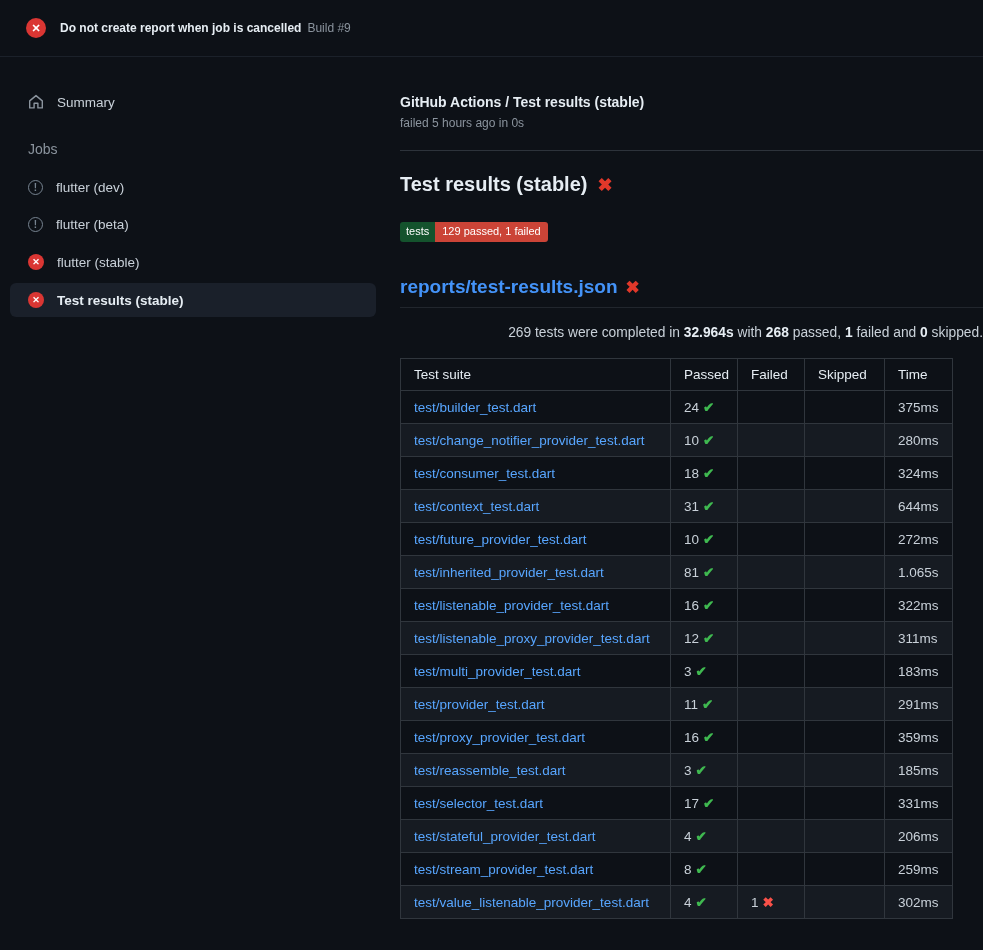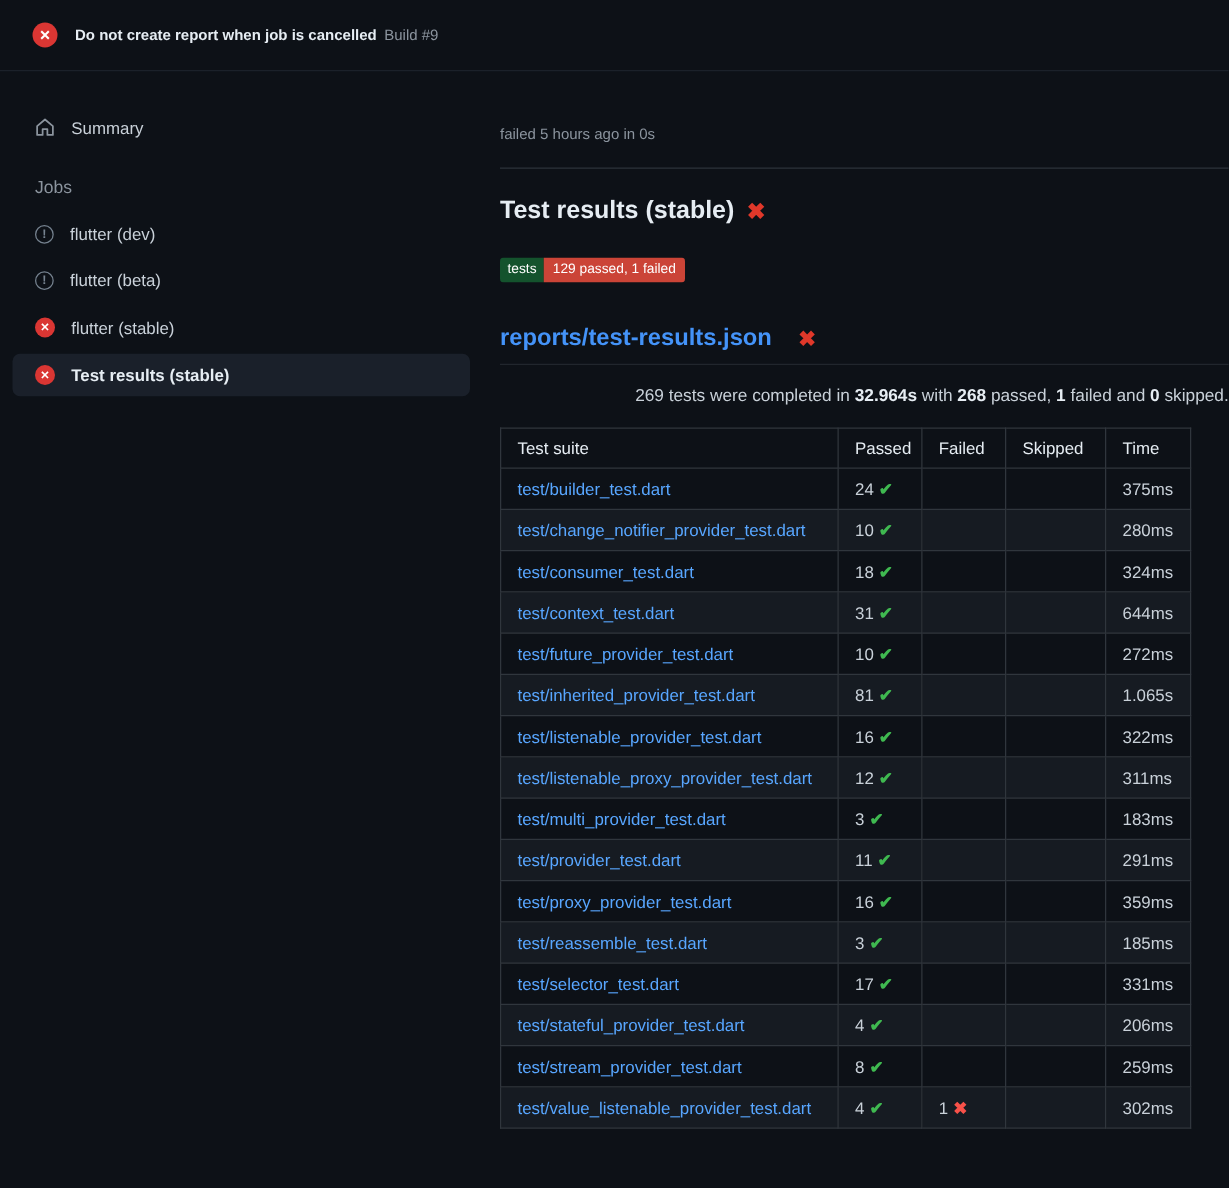--- a/index.html
+++ b/index.html
@@ -138,21 +138,21 @@
 
   
   h3.report-heading {
     margin-top: 34px;
     padding-bottom: 9px;
     border-bottom: 1px solid #21262d;
     font-size: 19px;
     font-weight: 700;
     display: flex;
     align-items: center;
-    gap: 21px;
+    gap: 8px;
   }
   h3.report-heading a {
     color: #4493f8;
     text-decoration: none;
     cursor: pointer;
   }
 
   
   .summary-line { margin-top: 17px; font-size: 13.8px; color: #c9d1d9; text-align: right; }
   .summary-line strong { color: #e6edf3; }
@@ -219,20 +219,21 @@
   </div>
 
   <div class="sidebar-item selected">
     <span class="icon-circle job-icon failed">✕</span>
     <span class="job-label">Test results (stable)</span>
   </div>
 </nav>
   </aside>
 
   <main class="main">
+    <div class="breadcrumb">GitHub Actions / Test results (stable)</div>
     <div class="status-line">failed 5 hours ago in 0s</div>
     <hr>
 
     <h2 class="section-title">
       <span>Test results (stable)</span>
       <span class="red-x">✖</span>
     </h2>
 
     <div class="badge">
       <span class="badge-label">tests</span>

